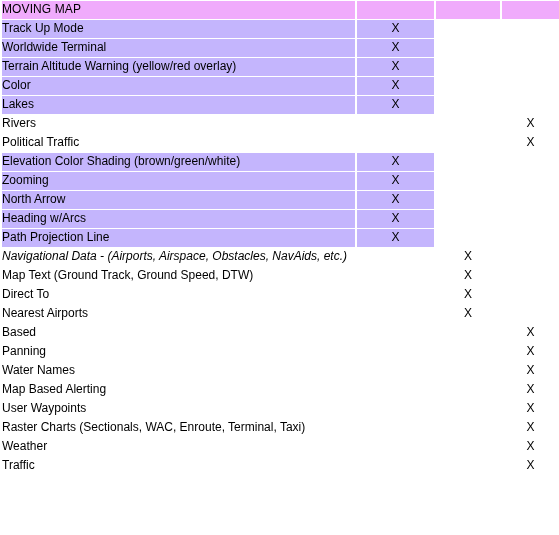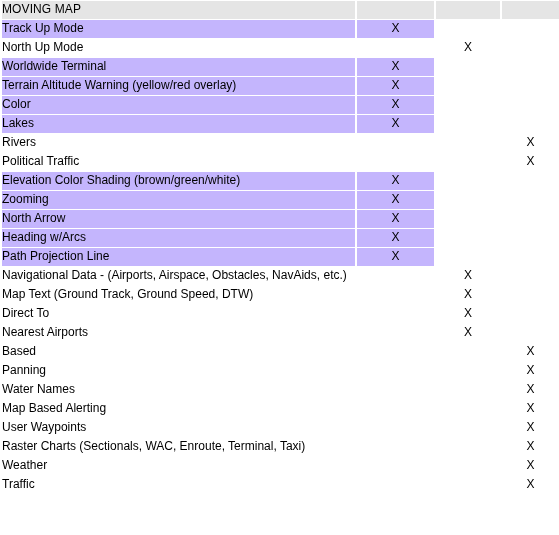--- a/index.html
+++ b/index.html
@@ -43,41 +43,42 @@
 
   td.label {
     padding-left: 3px;
     text-align: left;
   }
   td.mark {
     text-align: center;
   }
 
   tr.header td {
-    background: #e5e5e5;
+    background: #f0abfc;
   }
   tr.header td.label {
     font-size: 12px;
     letter-spacing: 0.1px;
   }
 
   td.shaded {
     background: #c4b5fd;
   }
   td.plain {
     background: #ffffff;
   }
 
   tr.tall td {
     height: 36px;
   }
   tr.tall td.label {
     line-height: 16px;
     padding-top: 1px;
     vertical-align: top;
+    font-style: italic;
   }
   tr.tall td.mark {
     vertical-align: middle;
   }
 </style>
 </head>
 <body>
 
 <table id="matrix">
   <colgroup>
@@ -93,26 +94,20 @@
       <td class="mark"></td>
       <td class="mark"></td>
     </tr>
   <tr>
         <td class="label shaded">Track Up Mode</td>
         <td class="mark shaded">X</td>
         <td class="mark plain"></td>
         <td class="mark plain"></td>
       </tr>
       <tr>
-        <td class="label plain">North Up Mode</td>
-        <td class="mark plain"></td>
-        <td class="mark plain">X</td>
-        <td class="mark plain"></td>
-      </tr>
-      <tr>
         <td class="label shaded">Worldwide Terminal</td>
         <td class="mark shaded">X</td>
         <td class="mark plain"></td>
         <td class="mark plain"></td>
       </tr>
       <tr>
         <td class="label shaded">Terrain Altitude Warning (yellow/red overlay)</td>
         <td class="mark shaded">X</td>
         <td class="mark plain"></td>
         <td class="mark plain"></td>

